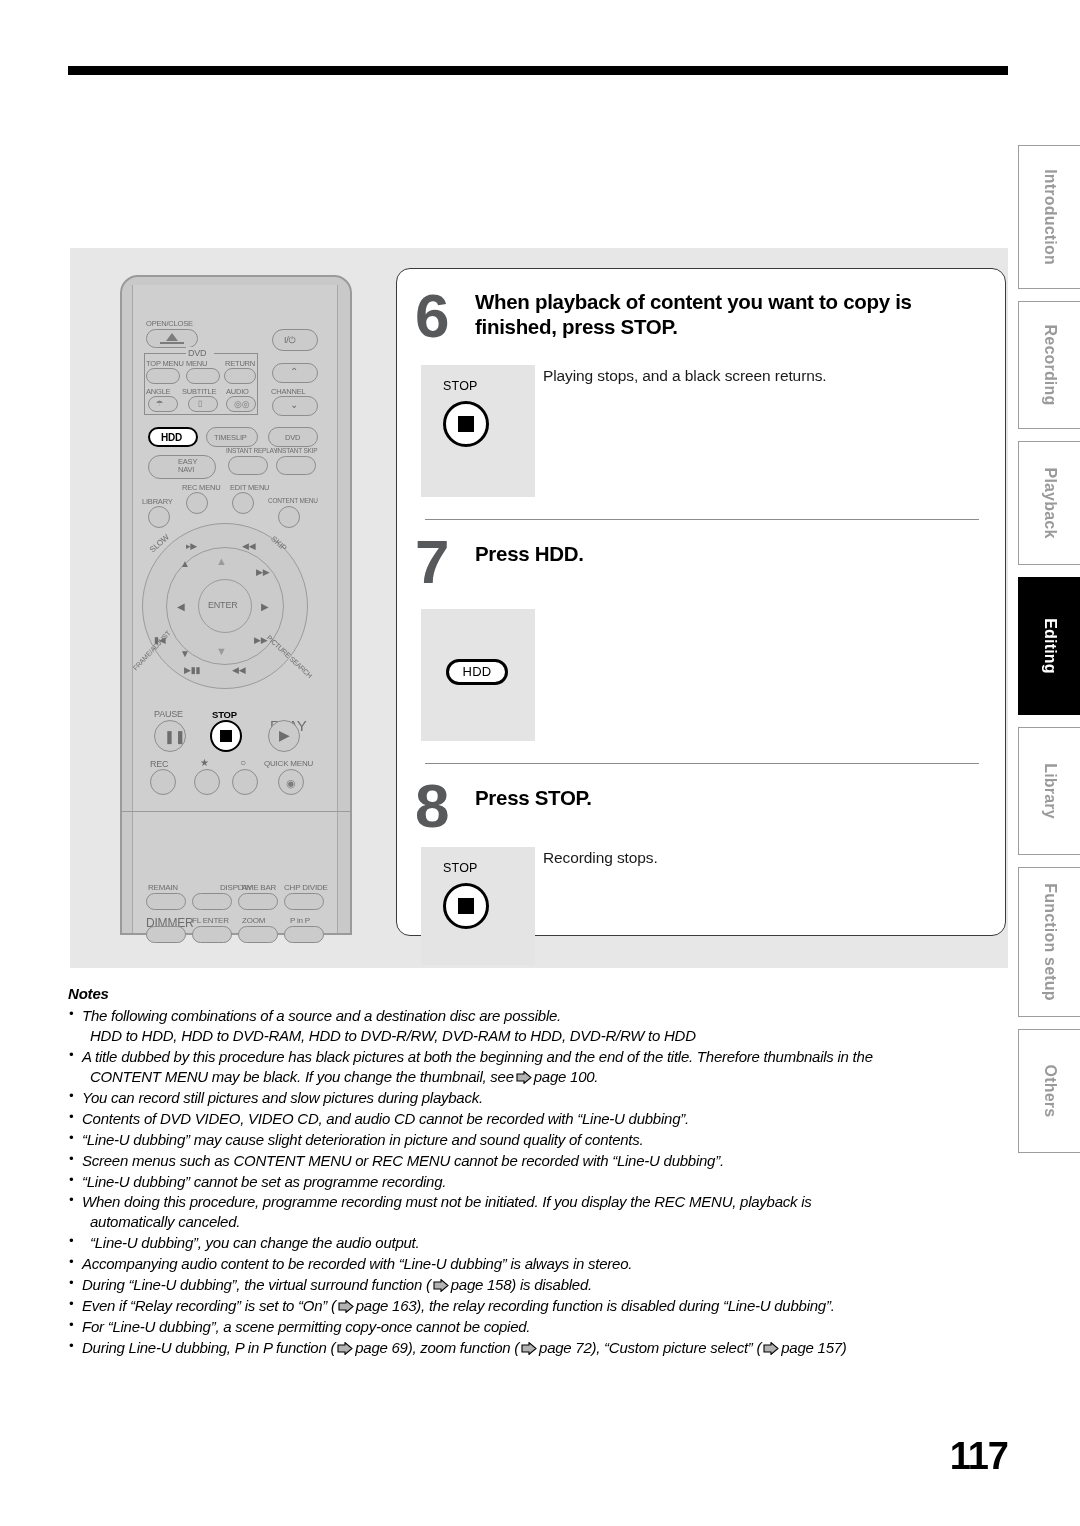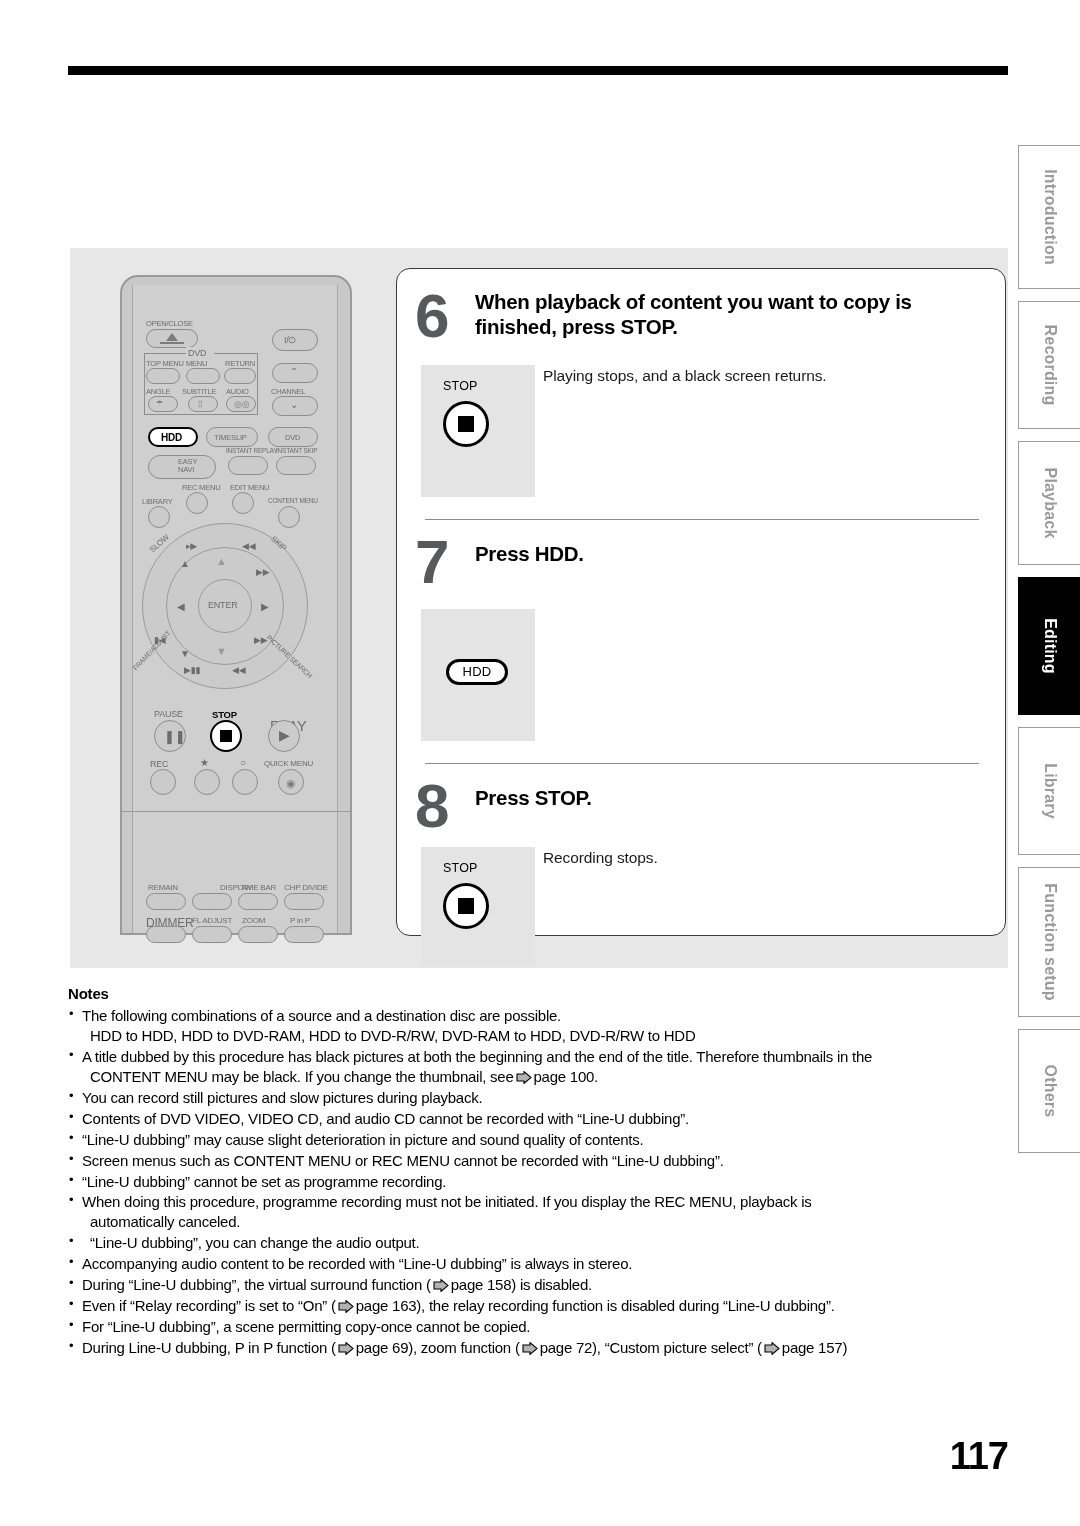--- a/index.html
+++ b/index.html
@@ -185,20 +185,21 @@
     height: 1.4px;
     background: #8c8c8c;
   }
 
   
   .notes {
     position: absolute;
     left: 68px;
     top: 985px;
     width: 942px;
+    font-style: italic;
   }
   .notes-head {
     font-size: 15px;
     font-weight: bold;
     margin: 0 0 4px 0;
     letter-spacing: -0.2px;
   }
   .note-item {
     position: relative;
     font-size: 15px;
@@ -392,21 +393,21 @@
   <span class="rc-label" style="left:28px; top:608px; font-size:8px;">REMAIN</span>
   <span class="rc-label" style="left:74px; top:608px; font-size:8px;padding-left:26px;">DISPLAY</span>
   <span class="rc-label" style="left:120px; top:608px; font-size:8px;">TIME BAR</span>
   <span class="rc-label" style="left:164px; top:608px; font-size:8px;">CHP DIVIDE</span>
   <div class="rc-btn pill" style="left:26px; top:618px; width:40px; height:17px;"></div>
   <div class="rc-btn pill" style="left:72px; top:618px; width:40px; height:17px;"></div>
   <div class="rc-btn pill" style="left:118px; top:618px; width:40px; height:17px;"></div>
   <div class="rc-btn pill" style="left:164px; top:618px; width:40px; height:17px;"></div>
 
   <span class="rc-label" style="left:26px; top:641px; font-size:12px;">DIMMER</span>
-  <span class="rc-label" style="left:72px; top:641px; font-size:8px;">FL ADJUST</span>
+  <span class="rc-label" style="left:72px; top:641px; font-size:8px;">FL ENTER</span>
   <span class="rc-label" style="left:122px; top:641px; font-size:8px;">ZOOM</span>
   <span class="rc-label" style="left:170px; top:641px; font-size:8px;">P in P</span>
   <div class="rc-btn pill" style="left:26px; top:651px; width:40px; height:17px;"></div>
   <div class="rc-btn pill" style="left:72px; top:651px; width:40px; height:17px;"></div>
   <div class="rc-btn pill" style="left:118px; top:651px; width:40px; height:17px;"></div>
   <div class="rc-btn pill" style="left:164px; top:651px; width:40px; height:17px;"></div>
 </div>
 
 <div class="steps-card">
 

